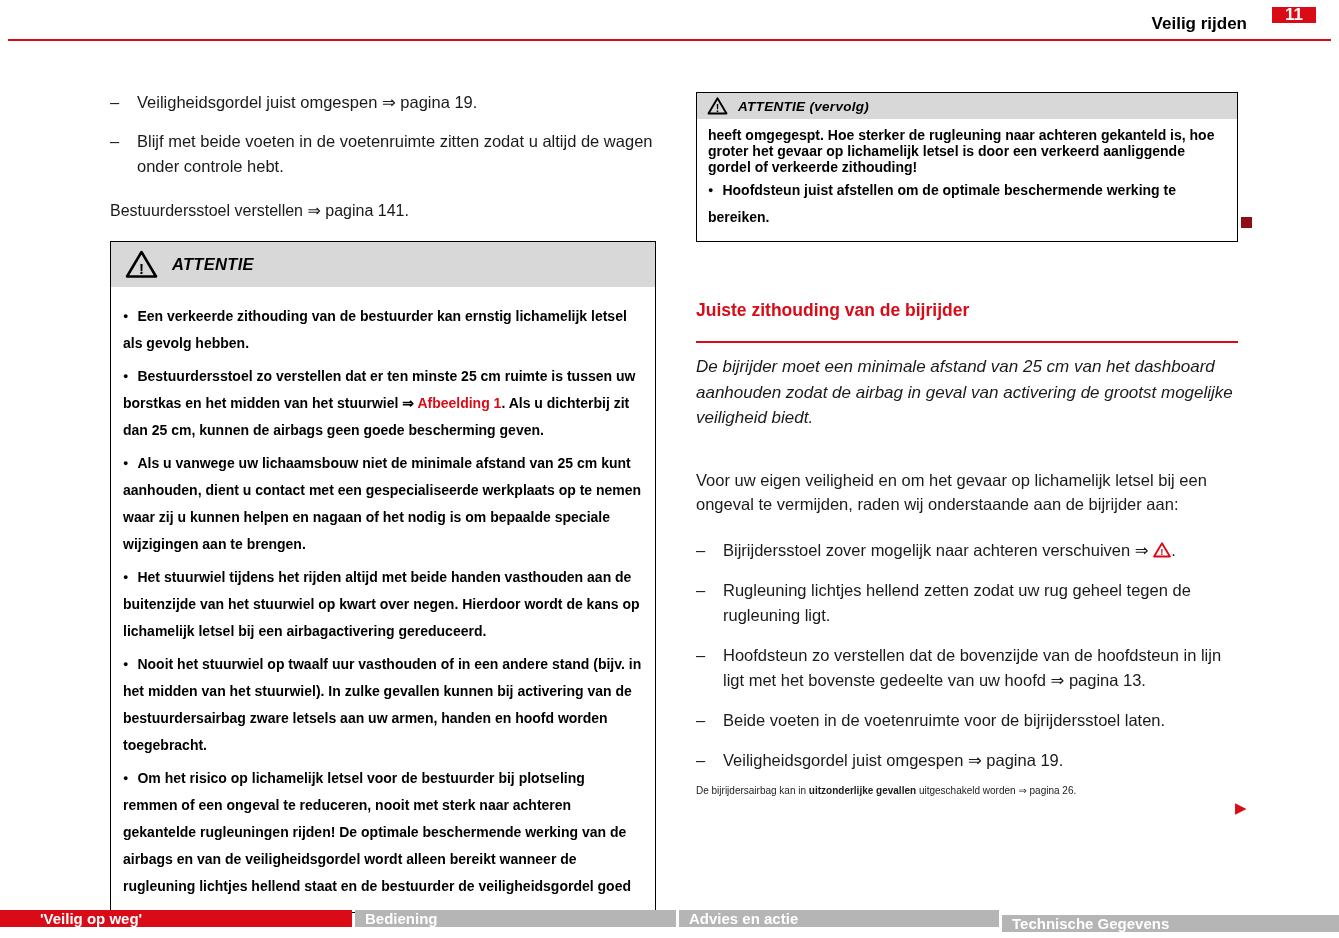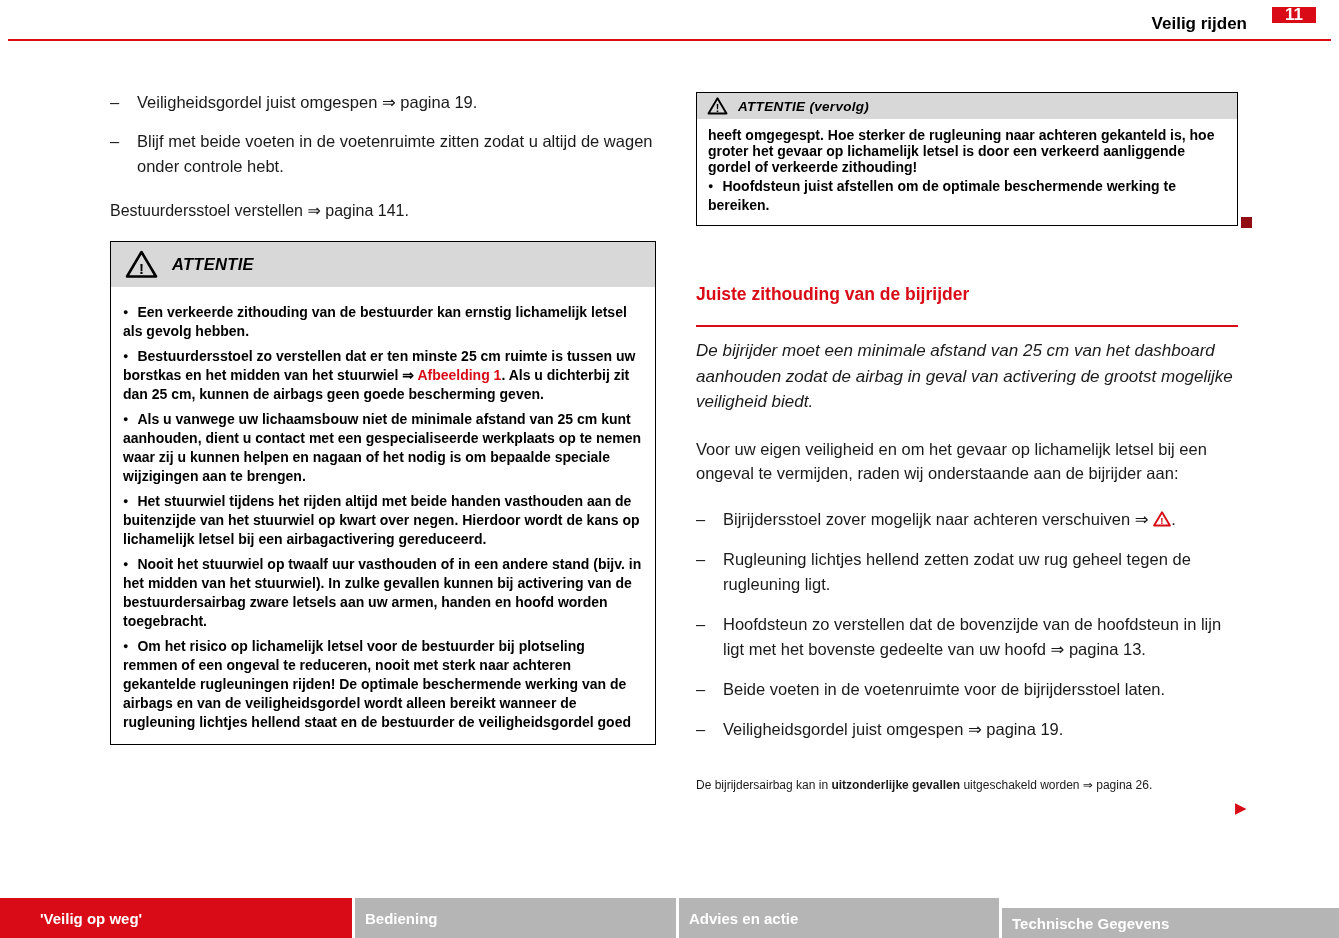--- a/index.html
+++ b/index.html
@@ -28,47 +28,47 @@
   .dash-item .dash{flex:0 0 27px;}
   .dash-item .txt{flex:1;}
   .dash-item + .dash-item{margin-top:14px;}
   .note{margin-top:22px;font-size:16px;}
 
   
   .warn-box{margin-top:21px;border:1px solid #000;background:#fff;}
   .warn-box-header{background:var(--box-header-gray);display:flex;align-items:center;gap:14px;padding:8px 14px;}
   .warn-box-header .title{font-size:16.5px;font-weight:bold;letter-spacing:.3px;color:#000;font-style:italic;}
   .warn-box-body{padding:16px 12px 12px;}
-  .warn-item{font-size:14px;font-weight:bold;line-height:19px;margin-bottom:6px;color:#000;}
+  .warn-item{font-size:14px;font-weight:bold;line-height:27px;margin-bottom:6px;color:#000;}
   .warn-item:last-child{margin-bottom:0;}
   .blt{font-size:9px;vertical-align:2px;margin-right:9px;}
   .ref-red{color:var(--accent-red);}
 
   .warn-box.cont{margin-top:0;}
   .warn-box.cont .warn-box-header{padding:4px 10px;gap:10px;}
   .warn-box.cont .title{font-size:13.5px;}
   .warn-box.cont .warn-box-body{padding:8px 11px 10px;}
   .warn-lead{font-size:14px;font-weight:bold;line-height:16px;margin-bottom:2px;color:#000;}
 
   
   .section-heading{margin-top:58px;color:var(--accent-red);font-size:17.5px;font-weight:bold;
     padding-bottom:20px;border-bottom:2px solid var(--accent-red);}
   .lead-italic{margin-top:11px;font-style:italic;font-size:17px;line-height:25.5px;}
-  .para{margin-top:22px;font-size:16.5px;line-height:24.5px;}
+  .para{margin-top:37px;font-size:16.5px;line-height:24.5px;}
   .dash-list{margin-top:21px;}
   .col-right .dash-item + .dash-item{margin-top:15px;}
-  .footnote{margin-top:33px;font-size:12px;line-height:20px;}
+  .footnote{margin-top:8px;font-size:10px;line-height:20px;}
   .inline-warn{vertical-align:-2px;}
 
   
   .end-square{position:absolute;left:1241px;top:217px;width:11px;height:11px;background:#8f0d13;}
   .cont-arrow{position:absolute;left:1235px;top:800px;color:var(--accent-red);font-size:15px;line-height:15px;}
 
   
-  .footer{position:absolute;left:0;bottom:0;width:1339px;height:40px;display:flex;}
+  .footer{position:absolute;left:0;bottom:0;width:1339px;height:40px;display:flex;align-items:center;}
   .tab{background:var(--tab-gray);color:#fff;font-weight:bold;font-size:15px;display:flex;align-items:center;
     padding-left:10px;margin-right:3px;}
   .tab:last-child{margin-right:0;margin-top:10px;}
   .tab.active{background:var(--accent-red);padding-left:40px;}
   .tab-1{width:352px;}
   .tab-2{width:321px;}
   .tab-3{width:320px;}
   .tab-4{flex:1;}
 </style>
 </head>

